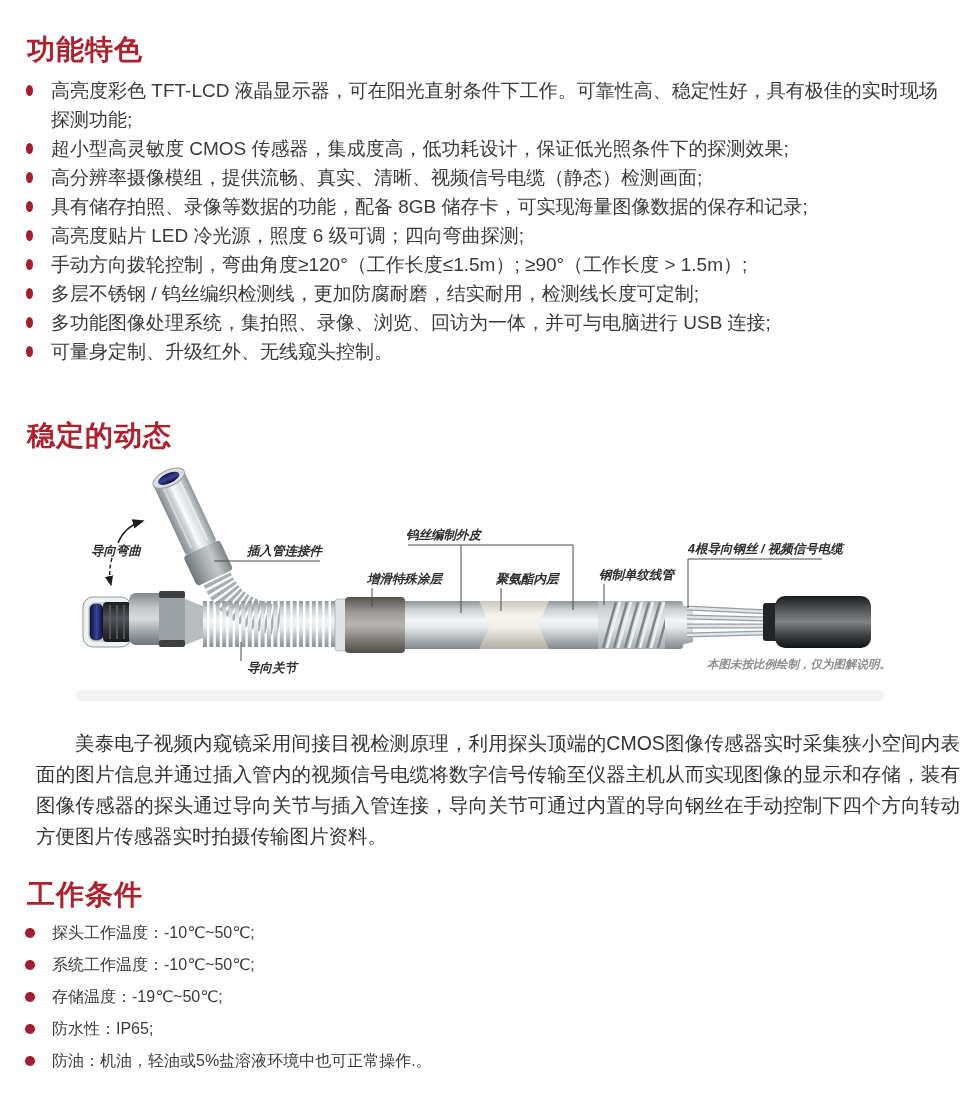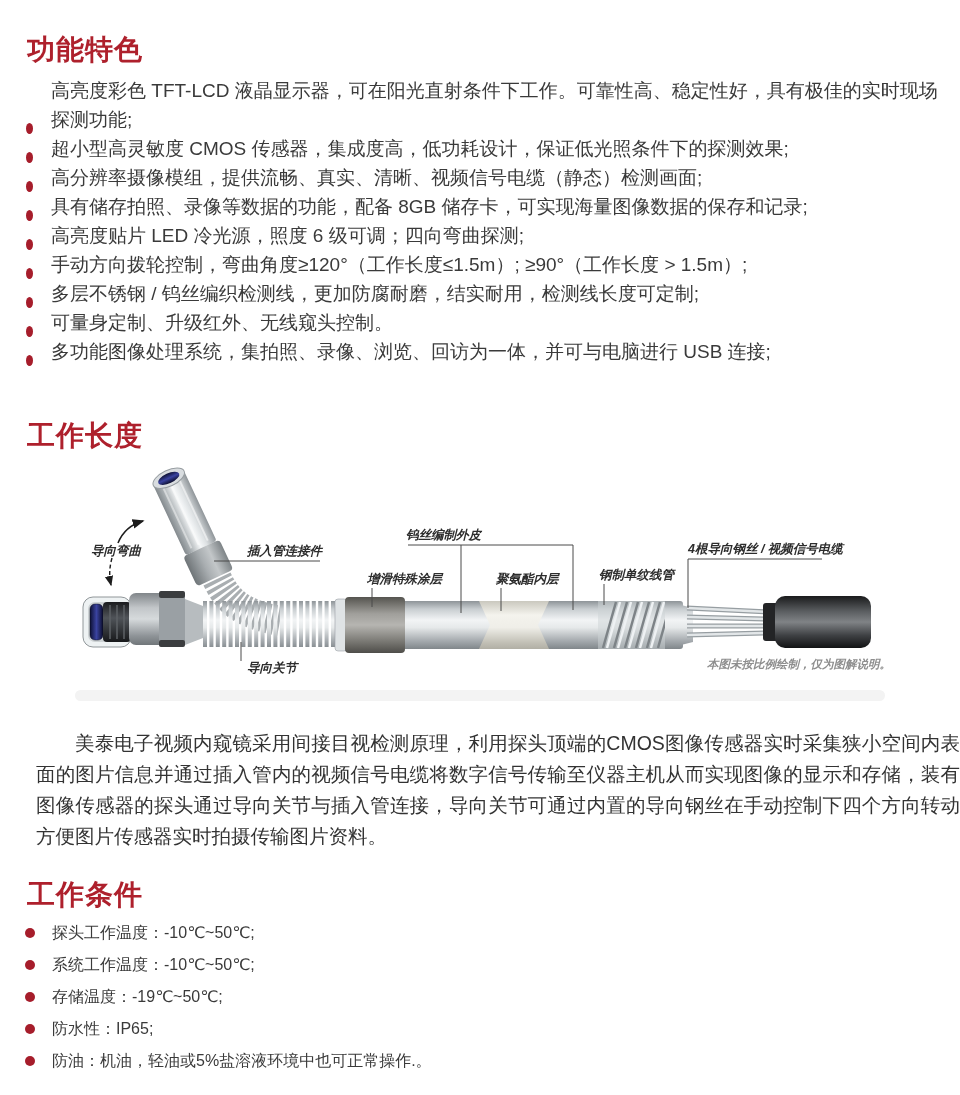--- a/index.html
+++ b/index.html
@@ -15,21 +15,21 @@
   }
   #features-title   { top:26px; }
   #principle-title  { top:412px; }
   #conditions-title { top:871px; }
 
   ul.bullets { position:absolute; list-style:none; margin:0; padding:0; }
   ul.bullets li { display:flex; align-items:flex-start; }
   .li-text { flex:1; }
 
   #features-list { left:22px; top:76px; width:922px; }
-  #features-list li { font-size:19px; line-height:29px; color:#3a3a3a;align-items:flex-end; }
+  #features-list li { font-size:19px; line-height:29px; color:#3a3a3a; }
   #features-list .dot { width:7px; height:11px; border-radius:50%; background:#a61d2b;
                         margin:9px 18px 0 4px; flex:0 0 auto; }
 
   #conditions-list { left:22px; top:917px; width:922px; }
   #conditions-list li { font-size:16px; line-height:32px; color:#3a3a3a; }
   #conditions-list .dot { width:10px; height:10px; border-radius:50%; background:#a61d2b;
                           margin:11px 17px 0 3px; flex:0 0 auto; }
 
   #principle-paragraph {
     position:absolute; left:20px; top:712px; width:924px; margin:16px;
@@ -72,29 +72,29 @@
     <li>
         <span class="dot"></span>
         <span class="li-text">手动方向拨轮控制，弯曲角度≥120°（工作长度≤1.5m）; ≥90°（工作长度 &gt; 1.5m）;</span>
       </li>
     <li>
         <span class="dot"></span>
         <span class="li-text">多层不锈钢 / 钨丝编织检测线，更加防腐耐磨，结实耐用，检测线长度可定制;</span>
       </li>
     <li>
         <span class="dot"></span>
+        <span class="li-text">多功能图像处理系统，集拍照、录像、浏览、回访为一体，并可与电脑进行 USB 连接;</span>
+      </li>
+    <li>
+        <span class="dot"></span>
         <span class="li-text">可量身定制、升级红外、无线窥头控制。</span>
       </li>
-    <li>
-        <span class="dot"></span>
-        <span class="li-text">多功能图像处理系统，集拍照、录像、浏览、回访为一体，并可与电脑进行 USB 连接;</span>
-      </li>
   </ul>
 
-  <h1 class="heading" id="principle-title">工作长度</h1>
+  <h1 class="heading" id="principle-title">稳定的动态</h1>
 
   <svg id="diagram" viewBox="0 0 810 250" xmlns="http://www.w3.org/2000/svg">
     <defs>
       <linearGradient id="tubeV" gradientUnits="userSpaceOnUse" x1="0" y1="145" x2="0" y2="195">
         <stop offset="0" stop-color="#878d91"></stop>
           <stop offset="0.18" stop-color="#c8cdd0"></stop>
         <stop offset="0.4" stop-color="#f2f4f5"></stop>
           <stop offset="0.55" stop-color="#e6e9ea"></stop>
         <stop offset="0.8" stop-color="#a9aeb2"></stop>
           <stop offset="1" stop-color="#7c8286"></stop>

